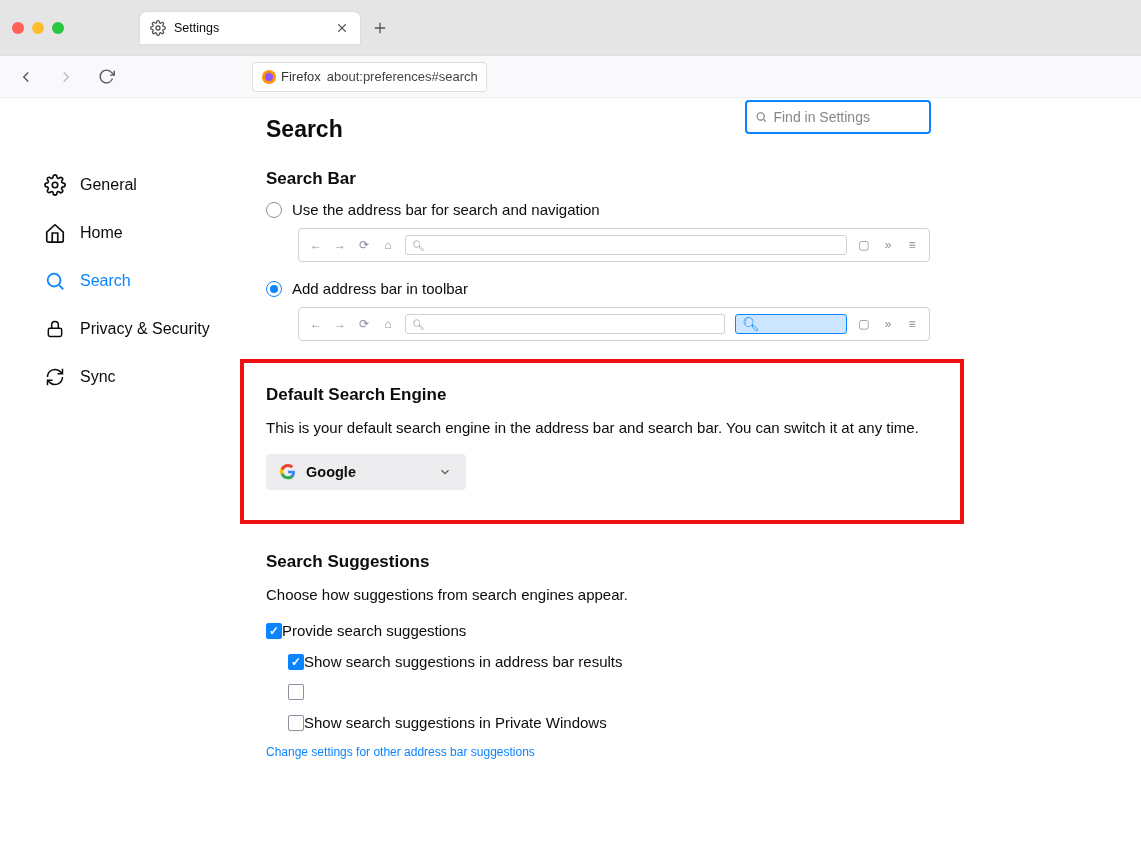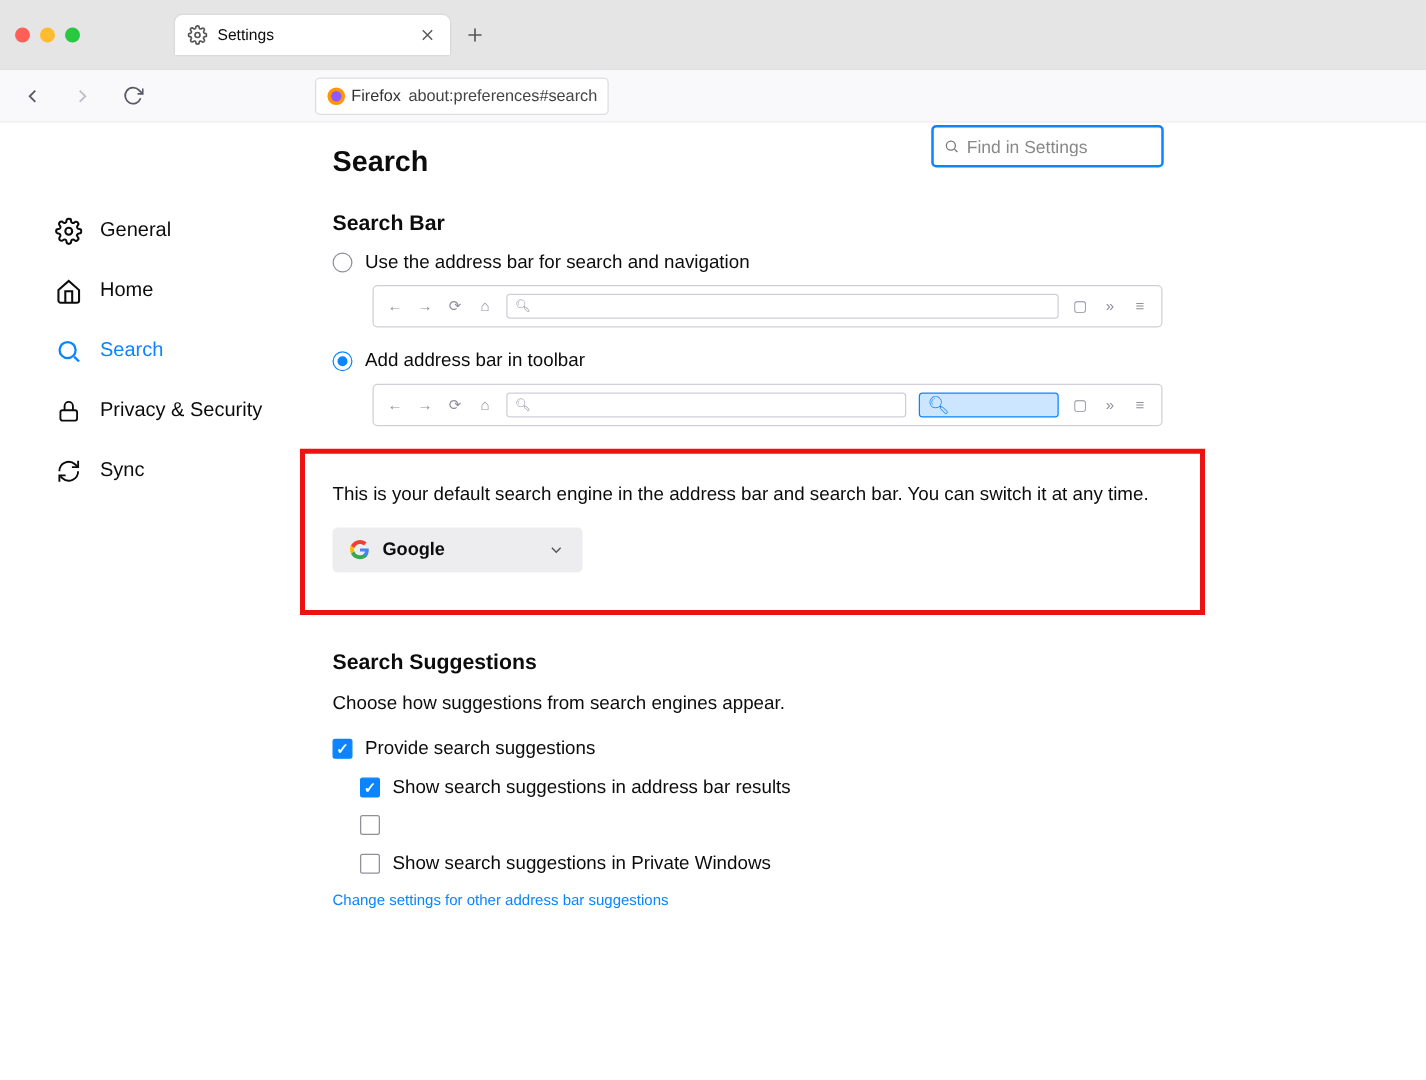--- a/index.html
+++ b/index.html
@@ -132,21 +132,21 @@
 
   .engine-select {
     display:inline-flex; align-items:center; gap:10px;
     background:#ededf0; border-radius:4px; height:36px;
     padding:13px 14px; font-weight:700; font-size:14.5px;
     cursor:pointer; min-width:200px; justify-content:flex-start;
   }
   .engine-select .g-logo { width:16px; height:16px;}
   .engine-select .chev { margin-left:auto; color:#555;}
 
-  .check-row { display:flex; align-items:center; gap:10px; font-size:15px; margin-bottom:14px;}
+  .check-row { display:flex; align-items:center; font-size:15px; margin-bottom:14px;}
   .checkbox {
     width:16px; height:16px; border:1.5px solid #8f8f9d; border-radius:2px;
     display:inline-flex; align-items:center; justify-content:center; flex-shrink:0;
   }
   .checkbox.checked { background:#0a84ff; border-color:#0a84ff;}
   .checkbox.checked::after { content:"✓"; color:#fff; font-size:12px; font-weight:bold; line-height:1;}
   .indent1 { margin-left:22px;}
   .link { color:#0a84ff; font-size:12px; cursor:pointer;}
 
   svg { display:block;}
@@ -311,20 +311,21 @@
         </div>
       <div class="mock-search">
           <span class="mag" style="color:#0a84ff">🔍︎</span>
         </div>
       <span class="micn">▢</span>
       <span class="micn">»</span>
       <span class="micn">≡</span>
     </div>
 
     <div class="highlighted">
+      <h2 class="section">Default Search Engine</h2>
       <div class="desc">This is your default search engine in the address bar and search bar. You can switch it at any time.</div>
       <div class="engine-select">
         <span class="g-logo">
           <svg viewBox="0 0 48 48" width="16" height="16">
               <path fill="#4285F4" d="M45 24.5c0-1.6-.1-2.8-.4-4H24v7.3h12c-.3 2-1.7 5-5 7l7.6 5.9C43 37 45 31.3 45 24.5z"></path>
               <path fill="#34A853" d="M24 46c6.5 0 11.9-2.1 15.9-5.8l-7.6-5.9c-2 1.4-4.8 2.4-8.3 2.4-6.3 0-11.7-4.2-13.6-10H2.6v6.2C6.5 41 14.6 46 24 46z"></path>
               <path fill="#FBBC05" d="M10.4 26.7c-.5-1.4-.8-3-.8-4.7s.3-3.3.8-4.7V11H2.6C.9 14.3 0 18 0 22s.9 7.7 2.6 11l7.8-6.3z"></path>
               <path fill="#EA4335" d="M24 9.3c3.5 0 6.6 1.2 9.1 3.6l6.8-6.8C35.9 2.3 30.5 0 24 0 14.6 0 6.5 5 2.6 13l7.8 6.3c1.9-5.8 7.3-10 13.6-10z"></path>
             </svg>
         </span>

